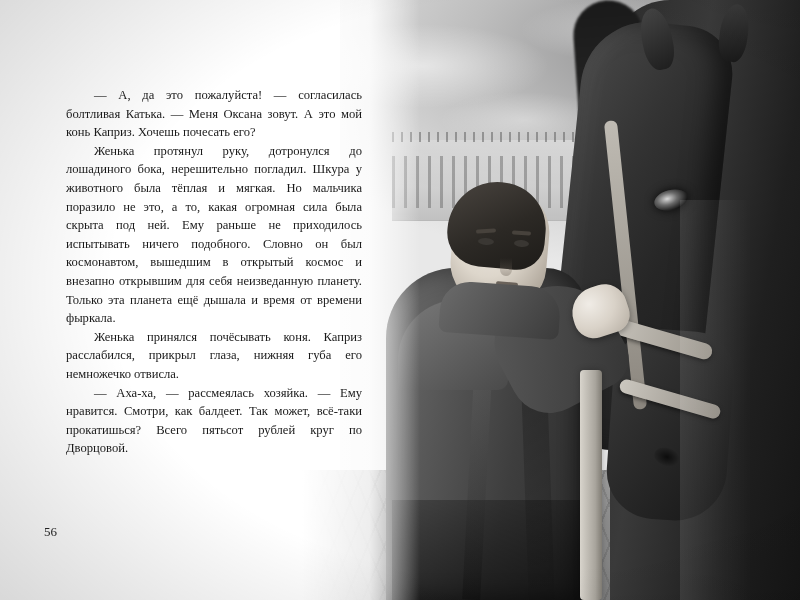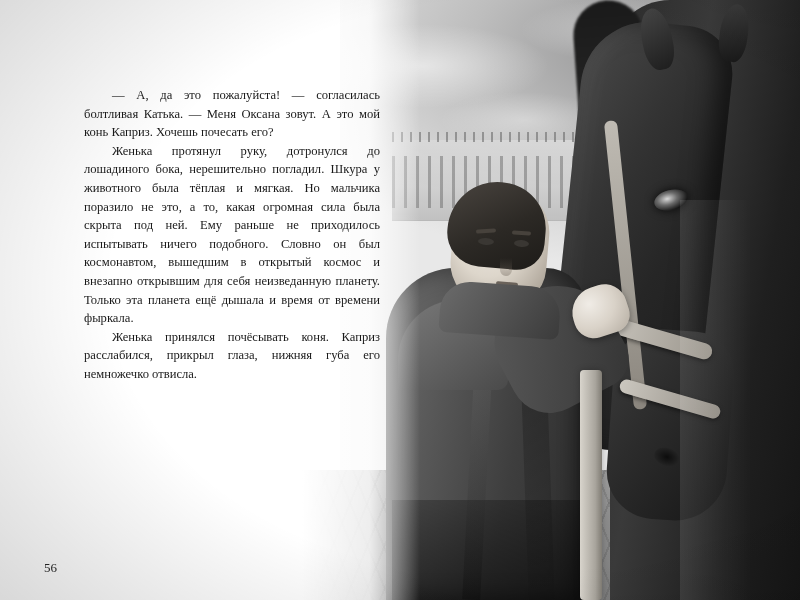--- a/index.html
+++ b/index.html
@@ -416,38 +416,38 @@
     position: absolute;
     left: 0; top: 0;
     width: 800px; height: 600px;
     pointer-events: none;
     background: radial-gradient(ellipse 700px 520px at 62% 48%, rgba(0,0,0,0) 55%, rgba(0,0,0,.18) 100%);
   }
 
   
   .text-col {
     position: absolute;
-    left: 84px;
+    left: 66px;
     top: 86px;
     width: 296px;
     font-family: "Liberation Serif", serif;
     font-size: 12.6px;
     line-height: 18.6px;
     color: #1a1a1a;
     text-align: justify;
     text-justify: inter-word;
   }
   .text-col p {
     margin: 0;
     text-indent: 28px;
   }
   .page-number {
     position: absolute;
     left: 44px;
-    top: 560px;
+    top: 524px;
     font-family: "Liberation Serif", serif;
     font-size: 13px;
     color: #222;
   }
 </style>
 </head>
 <body>
 
 <div class="page">
 
@@ -492,16 +492,17 @@
 
     <div class="page-blend"></div>
     <div class="ground-left-mask"></div>
     <div class="vignette"></div>
   </div>
 
   <div class="text-col">
     <p>— А, да это пожалуйста! — согласилась болтливая Катька. — Меня Оксана зовут. А это мой конь Каприз. Хочешь почесать его?</p>
     <p>Женька протянул руку, дотронулся до лошадиного бока, нерешительно погладил. Шкура у животного была тёплая и мягкая. Но мальчика поразило не это, а то, какая огромная сила была скрыта под ней. Ему раньше не приходилось испытывать ниче­го подобного. Словно он был космонавтом, вышедшим в открытый космос и внезапно открывшим для себя неизведанную планету. Только эта планета ещё дышала и время от времени фыркала.</p>
     <p>Женька принялся почёсывать коня. Каприз расслабился, прикрыл глаза, нижняя губа его немножечко отвисла.</p>
+    <p>— Аха-ха, — рассмеялась хозяйка. — Ему нравится. Смотри, как балдеет. Так может, всё-таки прокатишься? Всего пятьсот рублей круг по Дворцовой.</p>
   </div>
 
   <div class="page-number">56</div>
 </div>
 
 </body></html>

